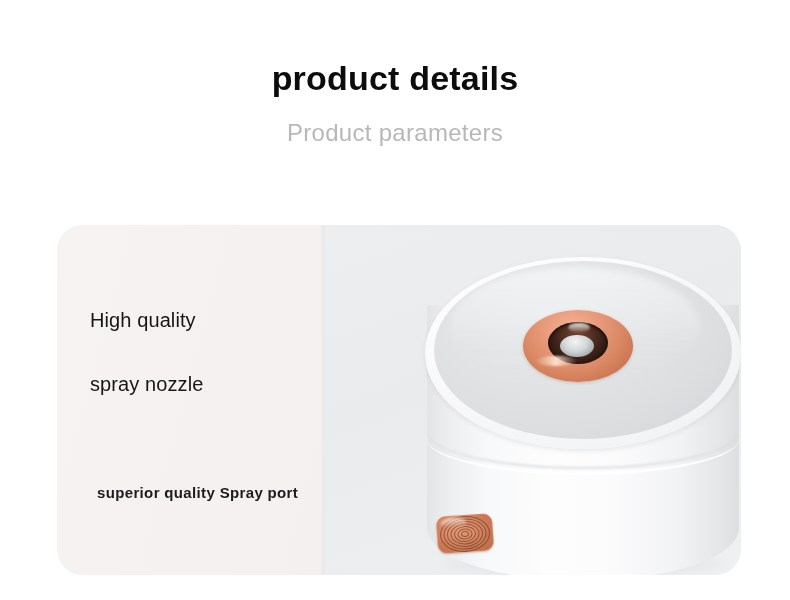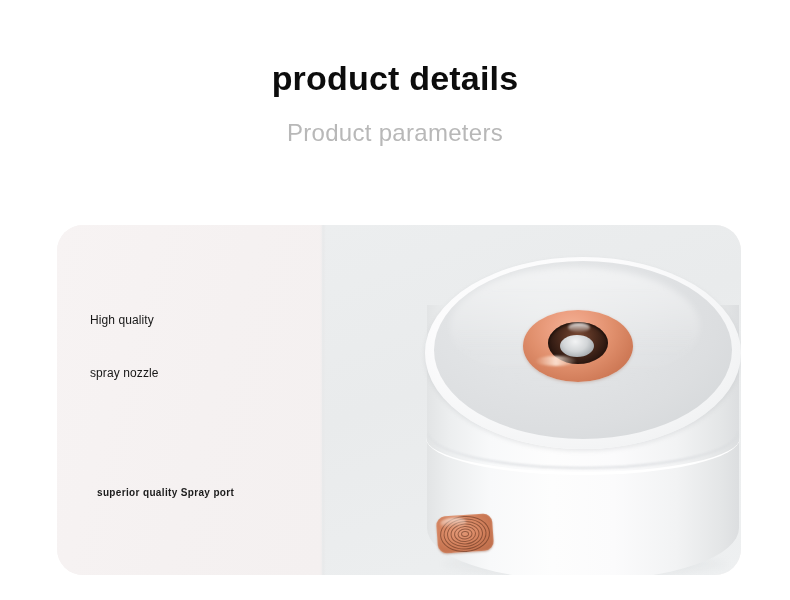--- a/index.html
+++ b/index.html
@@ -95,34 +95,34 @@
   }
 
   
   .caption-block {
     position: absolute;
     left: 33px;
     top: 85px;
     width: 215px;
   }
   .caption-line {
-    font-size: 12px;
+    font-size: 20px;
     font-weight: 400;
     color: #171717;
     line-height: 20px;
     letter-spacing: 0.1px;
   }
   .caption-line.second {
-    margin-top: 33px;
+    margin-top: 44px;
   }
   .caption-sub {
     position: absolute;
     left: 40px;
     top: 262px;
-    font-size: 10px;
+    font-size: 15px;
     font-weight: 700;
     color: #1c1c1c;
     letter-spacing: 0.35px;
     line-height: 12px;
     white-space: nowrap;
   }
 
   
   .product-stage {
     position: absolute;

